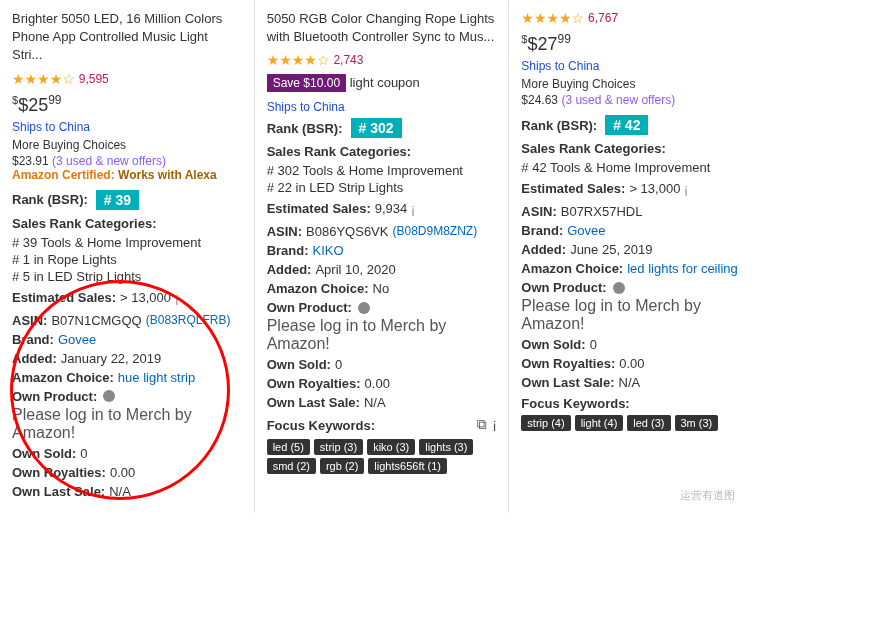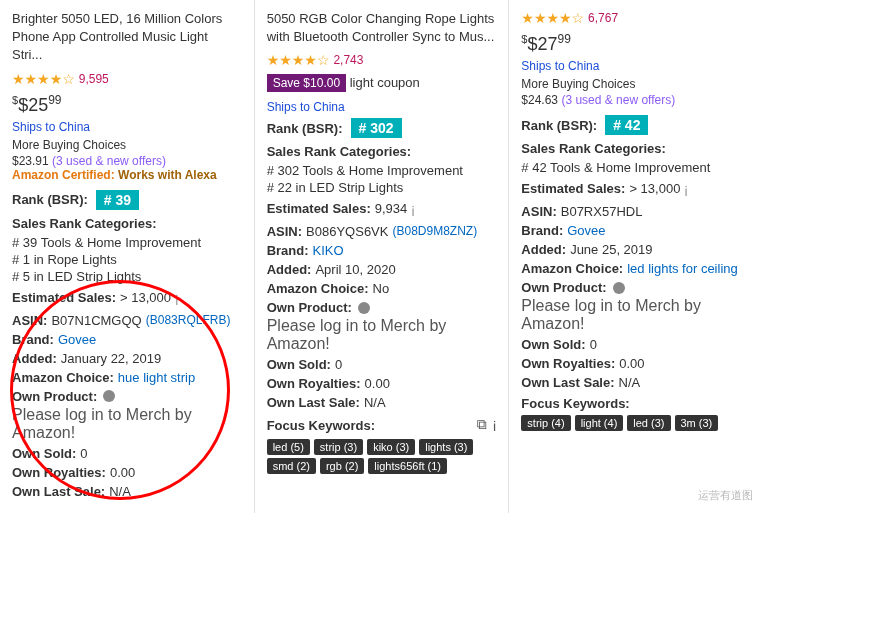--- a/index.html
+++ b/index.html
@@ -354,16 +354,16 @@
     <div class="keywords-header" style="margin-top:6px;">
       <span class="info-label">Focus Keywords:</span>
     </div>
     <div class="tags-row" id="tags-row1-col3">
         <span class="tag">strip (4)</span>
         <span class="tag">light (4)</span>
         <span class="tag">led (3)</span>
         <span class="tag">3m (3)</span>
       </div>
 
-    <div style="position:absolute; bottom:10px; right:10px; font-size:11px; color:#888; opacity:0.6;">运营有道图</div>
+    <div style="position:absolute; bottom:10px; right:28px; font-size:11px; color:#888; opacity:0.6;">运营有道图</div>
   </div>
 
 </div>
 
 </body></html>

